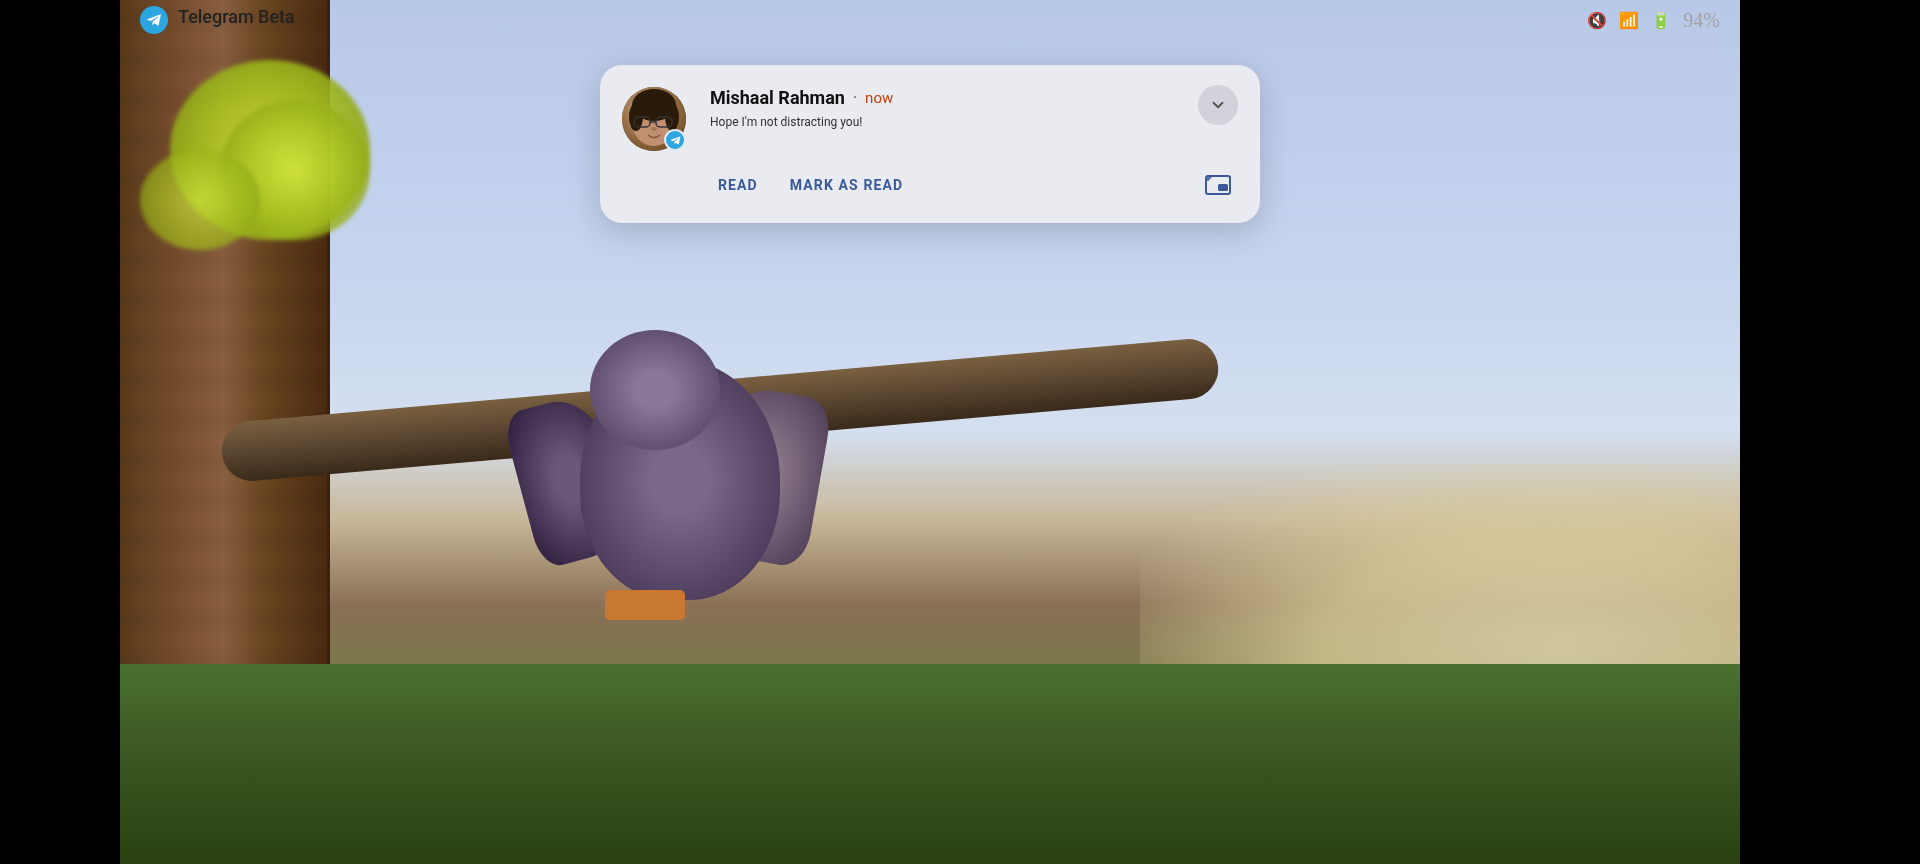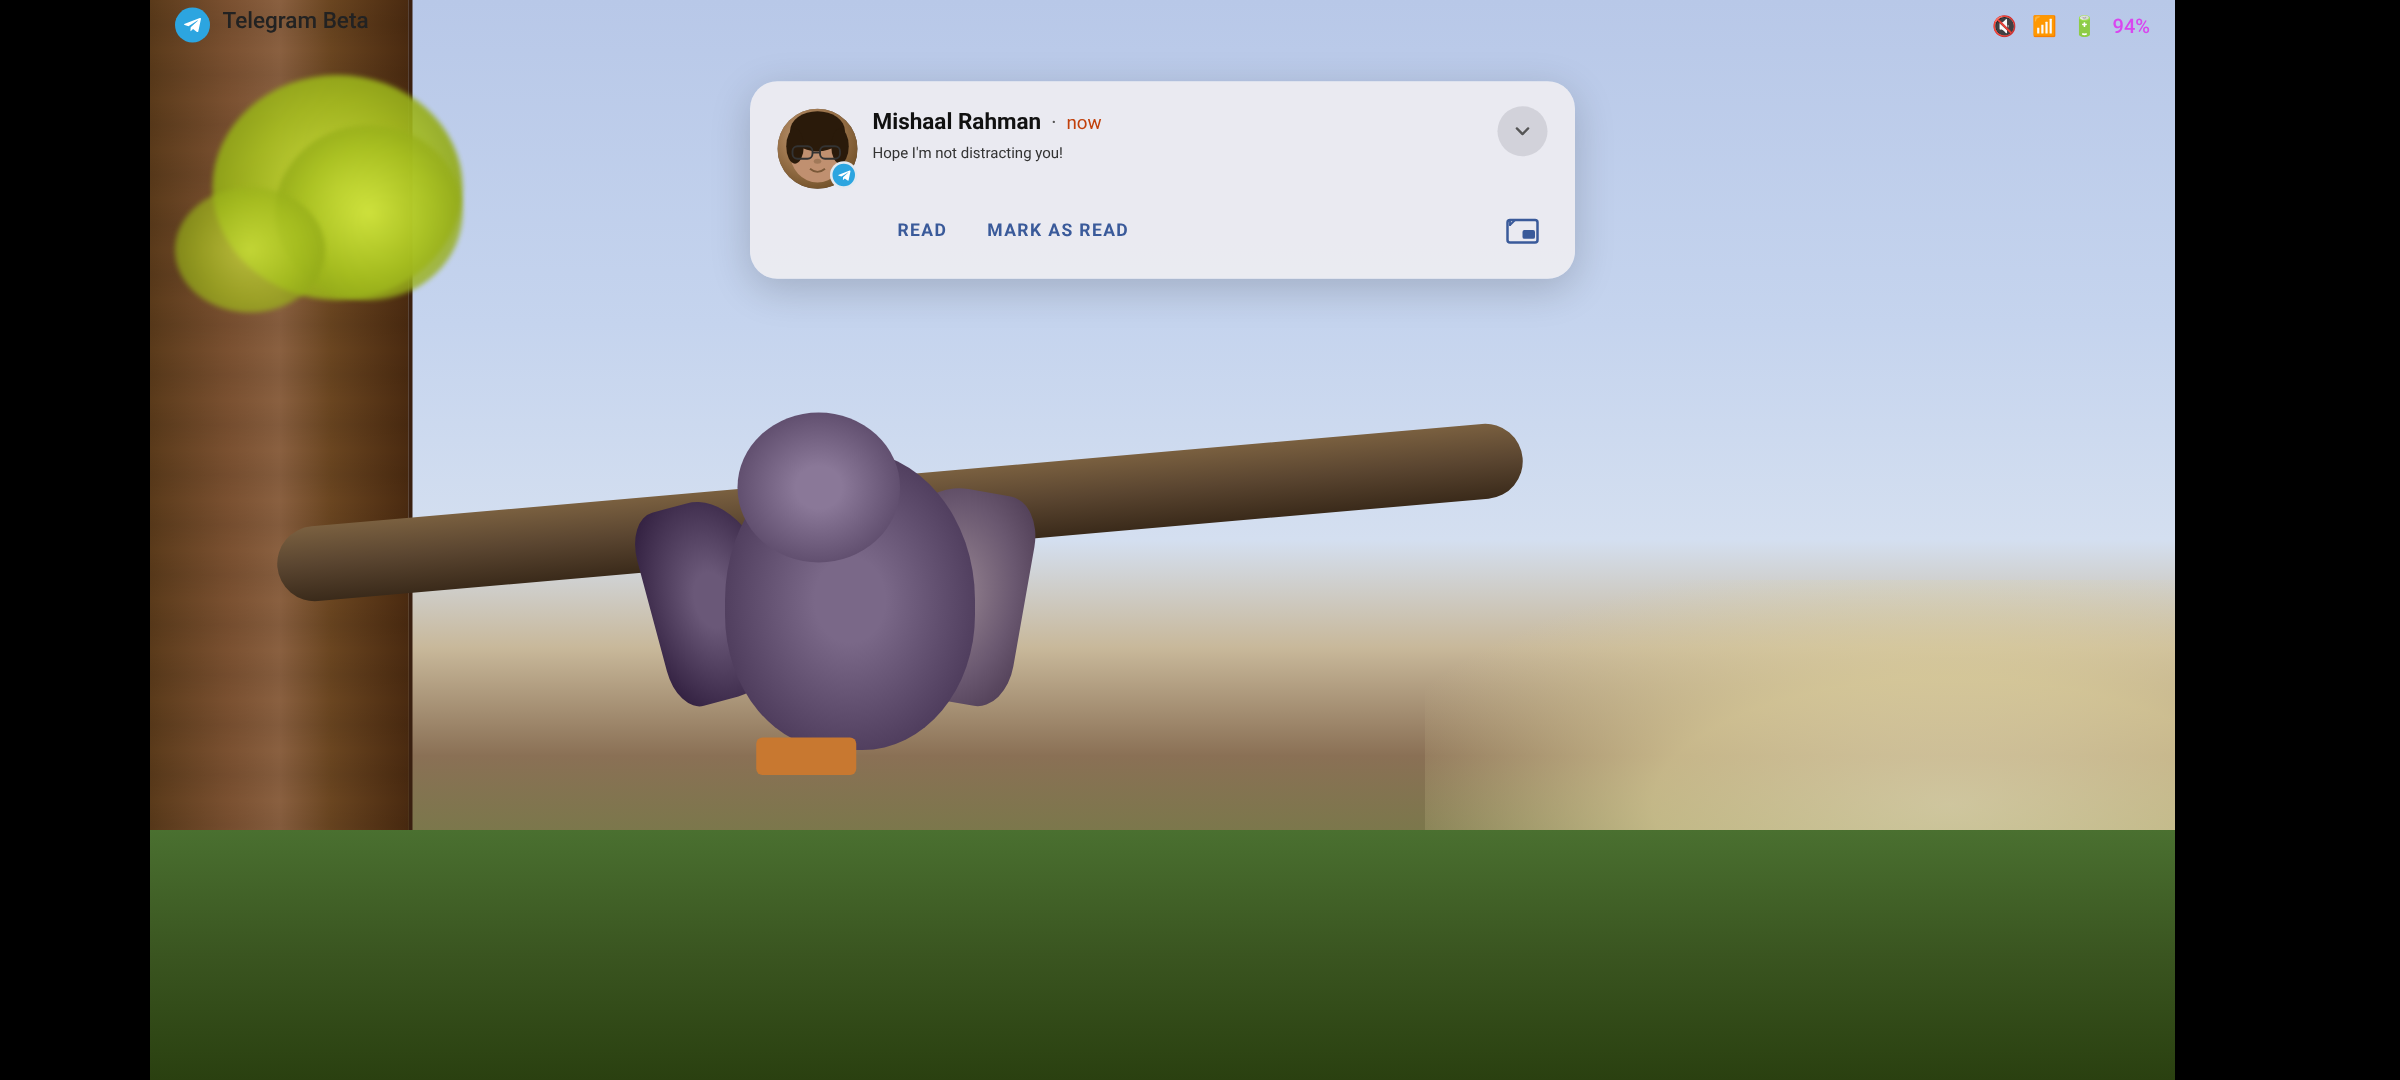--- a/index.html
+++ b/index.html
@@ -188,43 +188,44 @@
     .status-right {
       display: flex;
       align-items: center;
       gap: 12px;
     }
     .status-icon {
       color: #222;
       font-size: 16px;
     }
     .battery-text {
-      color: #d946ef;
-      font-size: 16px;
+      color: #a3a3a3;
+      font-size: 20px;
       font-weight: 500;
+      font-family: Liberation Serif, serif;
     }
 
     
     .notification-card {
       position: absolute;
       top: 65px;
       left: 50%;
       transform: translateX(-50%);
       width: 660px;
       background: rgba(235, 235, 240, 0.96);
       border-radius: 22px;
       padding: 22px 22px 18px 22px;
       box-shadow: 0 8px 32px rgba(0,0,0,0.18);
       z-index: 30;
     }
 
     .notification-header {
       display: flex;
       align-items: flex-start;
-      gap: 12px;
+      gap: 24px;
       margin-bottom: 14px;
     }
 
     .avatar-container {
       position: relative;
       flex-shrink: 0;
     }
 
     .avatar {
       width: 64px; height: 64px;

